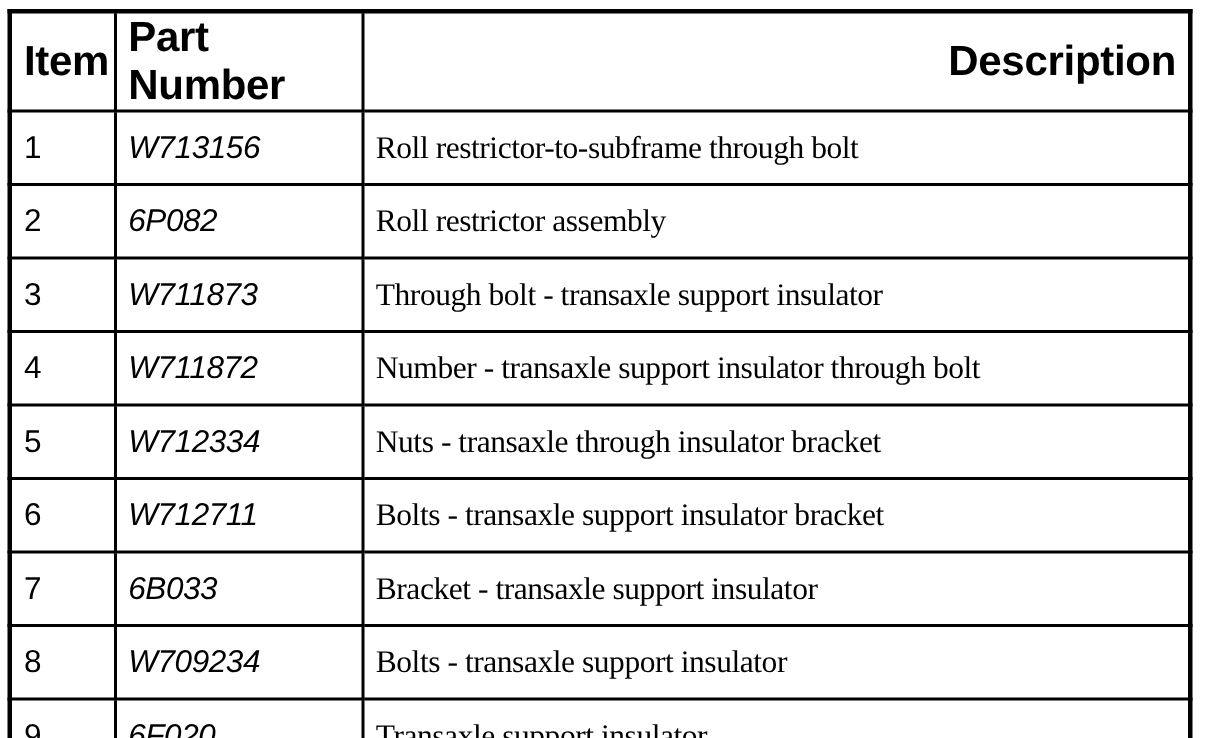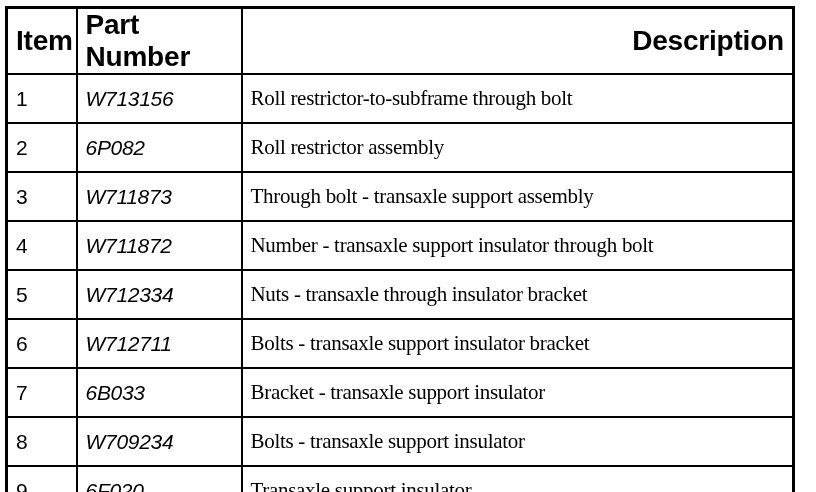--- a/index.html
+++ b/index.html
@@ -91,21 +91,21 @@
         <td class="cell-desc">Roll restrictor-to-subframe through bolt</td>
       </tr>
       <tr>
         <td class="cell-item">2</td>
         <td class="cell-part">6P082</td>
         <td class="cell-desc">Roll restrictor assembly</td>
       </tr>
       <tr>
         <td class="cell-item">3</td>
         <td class="cell-part">W711873</td>
-        <td class="cell-desc">Through bolt - transaxle support assembly</td>
+        <td class="cell-desc">Through bolt - transaxle support insulator</td>
       </tr>
       <tr>
         <td class="cell-item">4</td>
         <td class="cell-part">W711872</td>
         <td class="cell-desc">Number - transaxle support insulator through bolt</td>
       </tr>
       <tr>
         <td class="cell-item">5</td>
         <td class="cell-part">W712334</td>
         <td class="cell-desc">Nuts - transaxle through insulator bracket</td>

